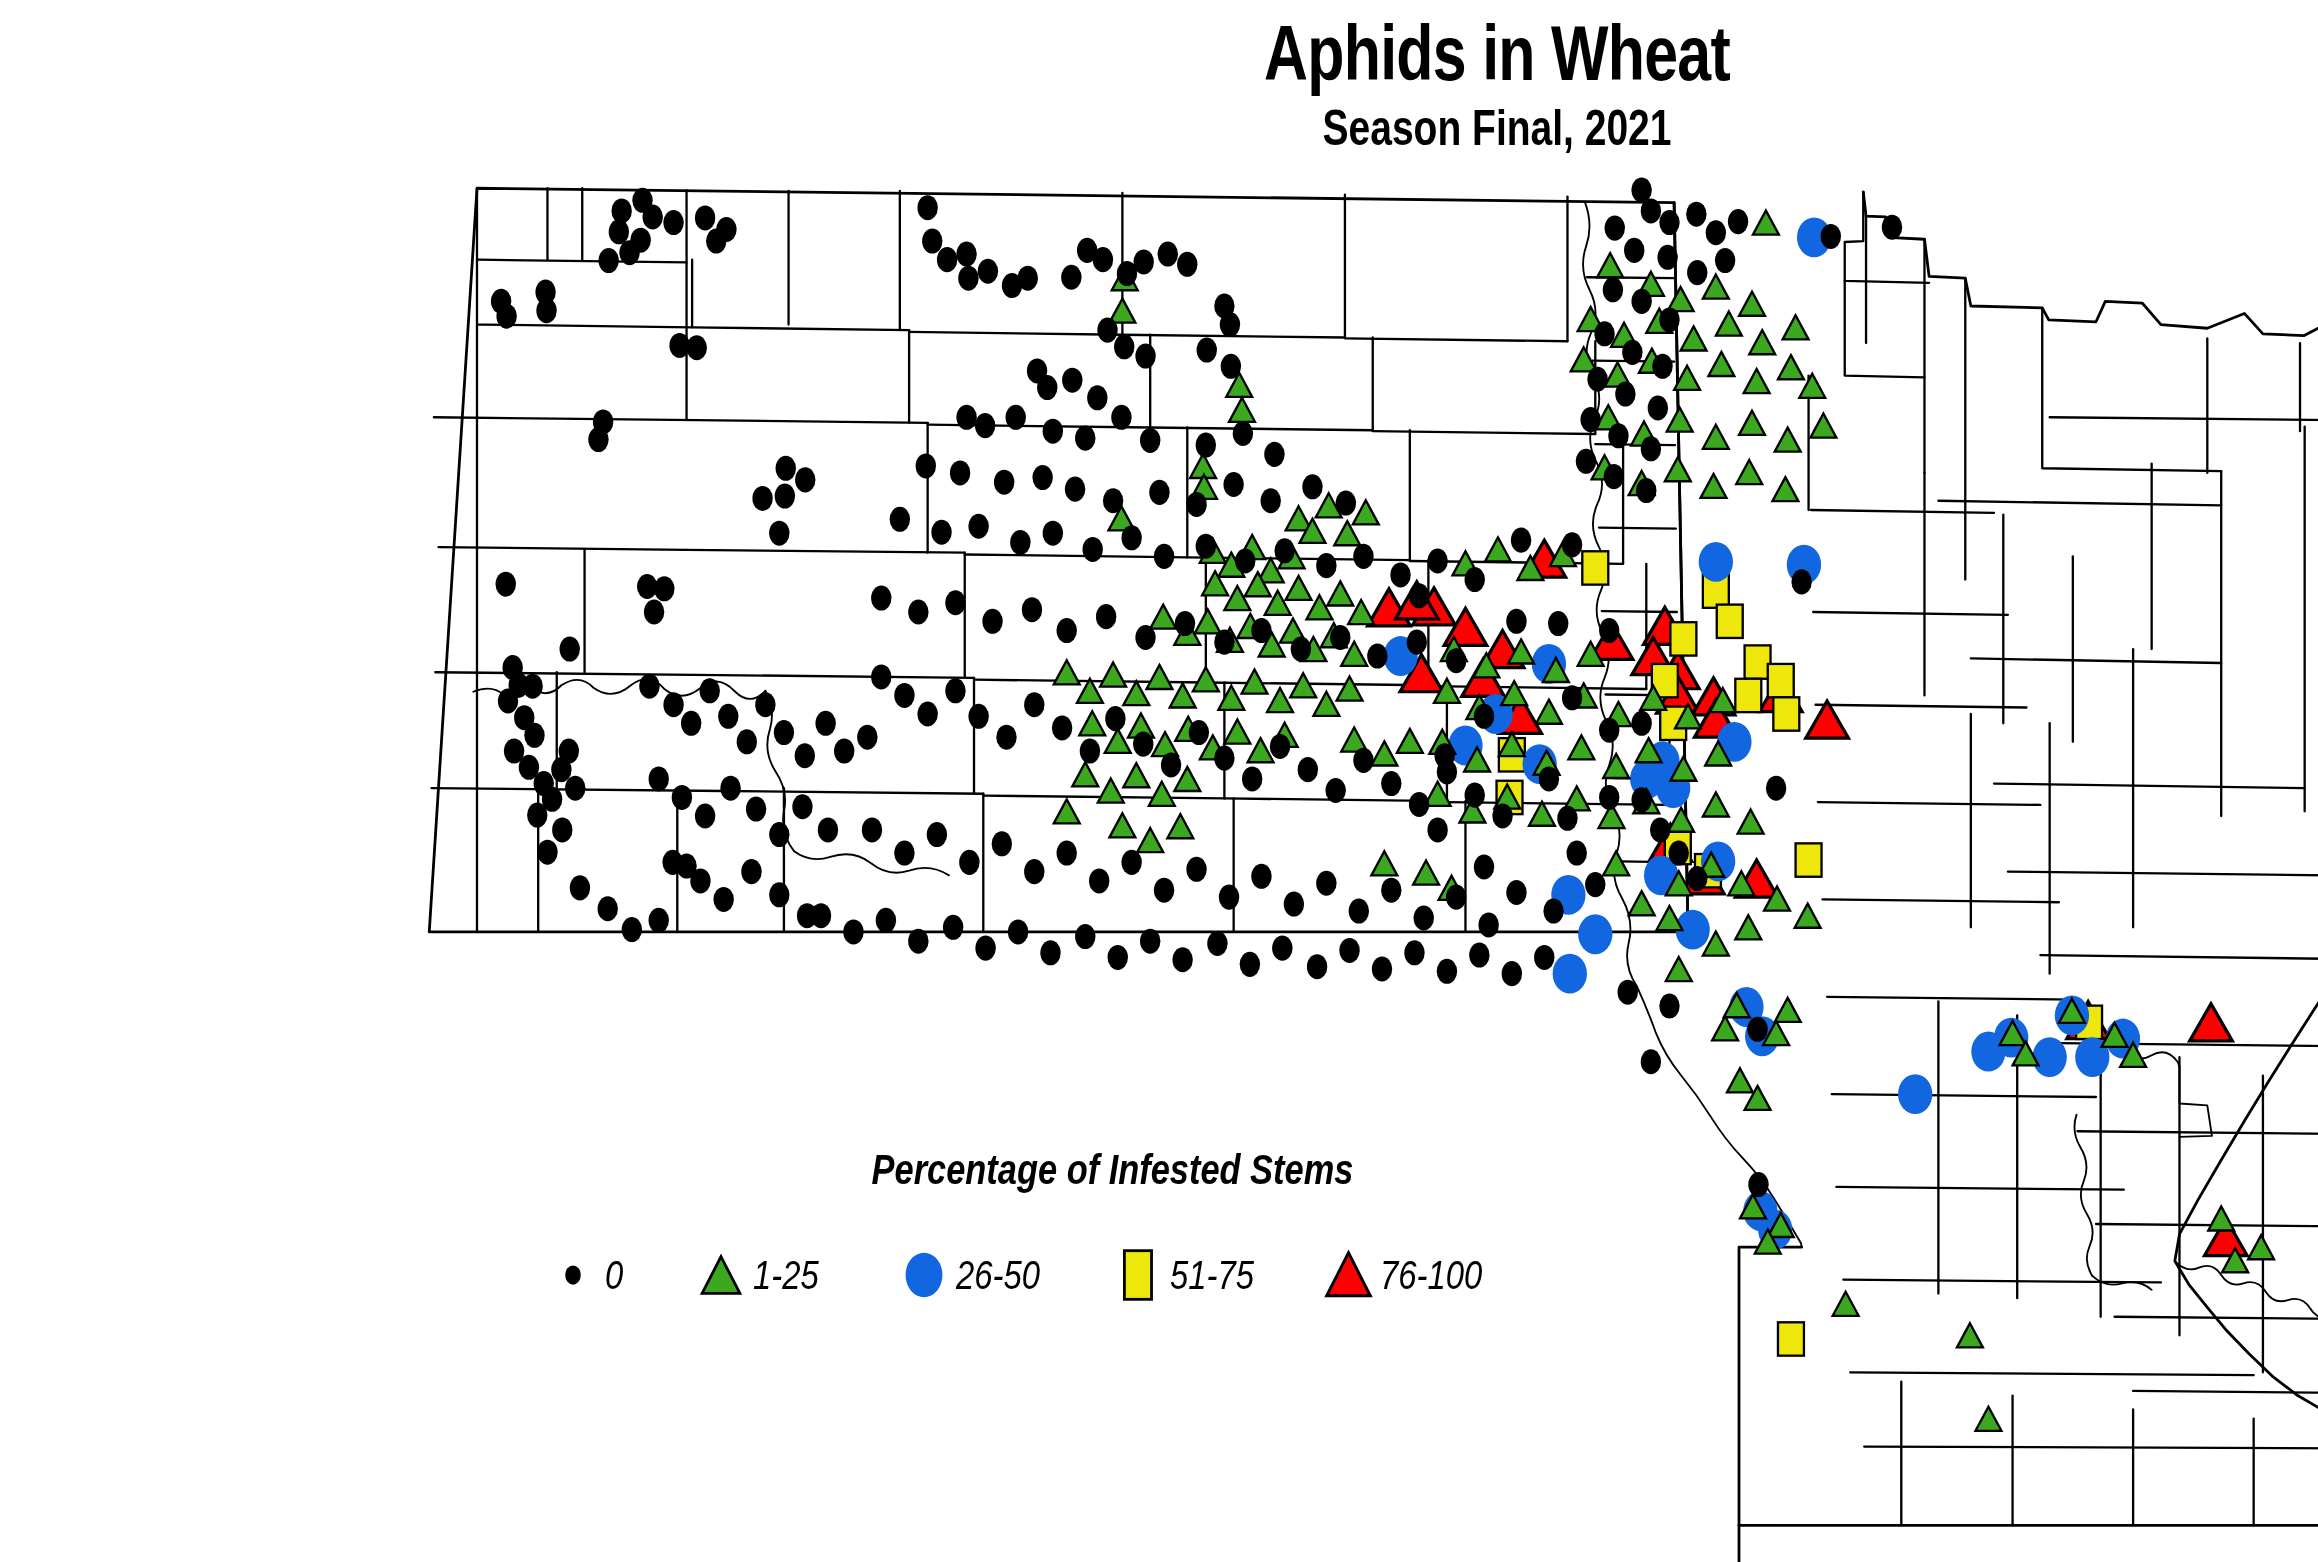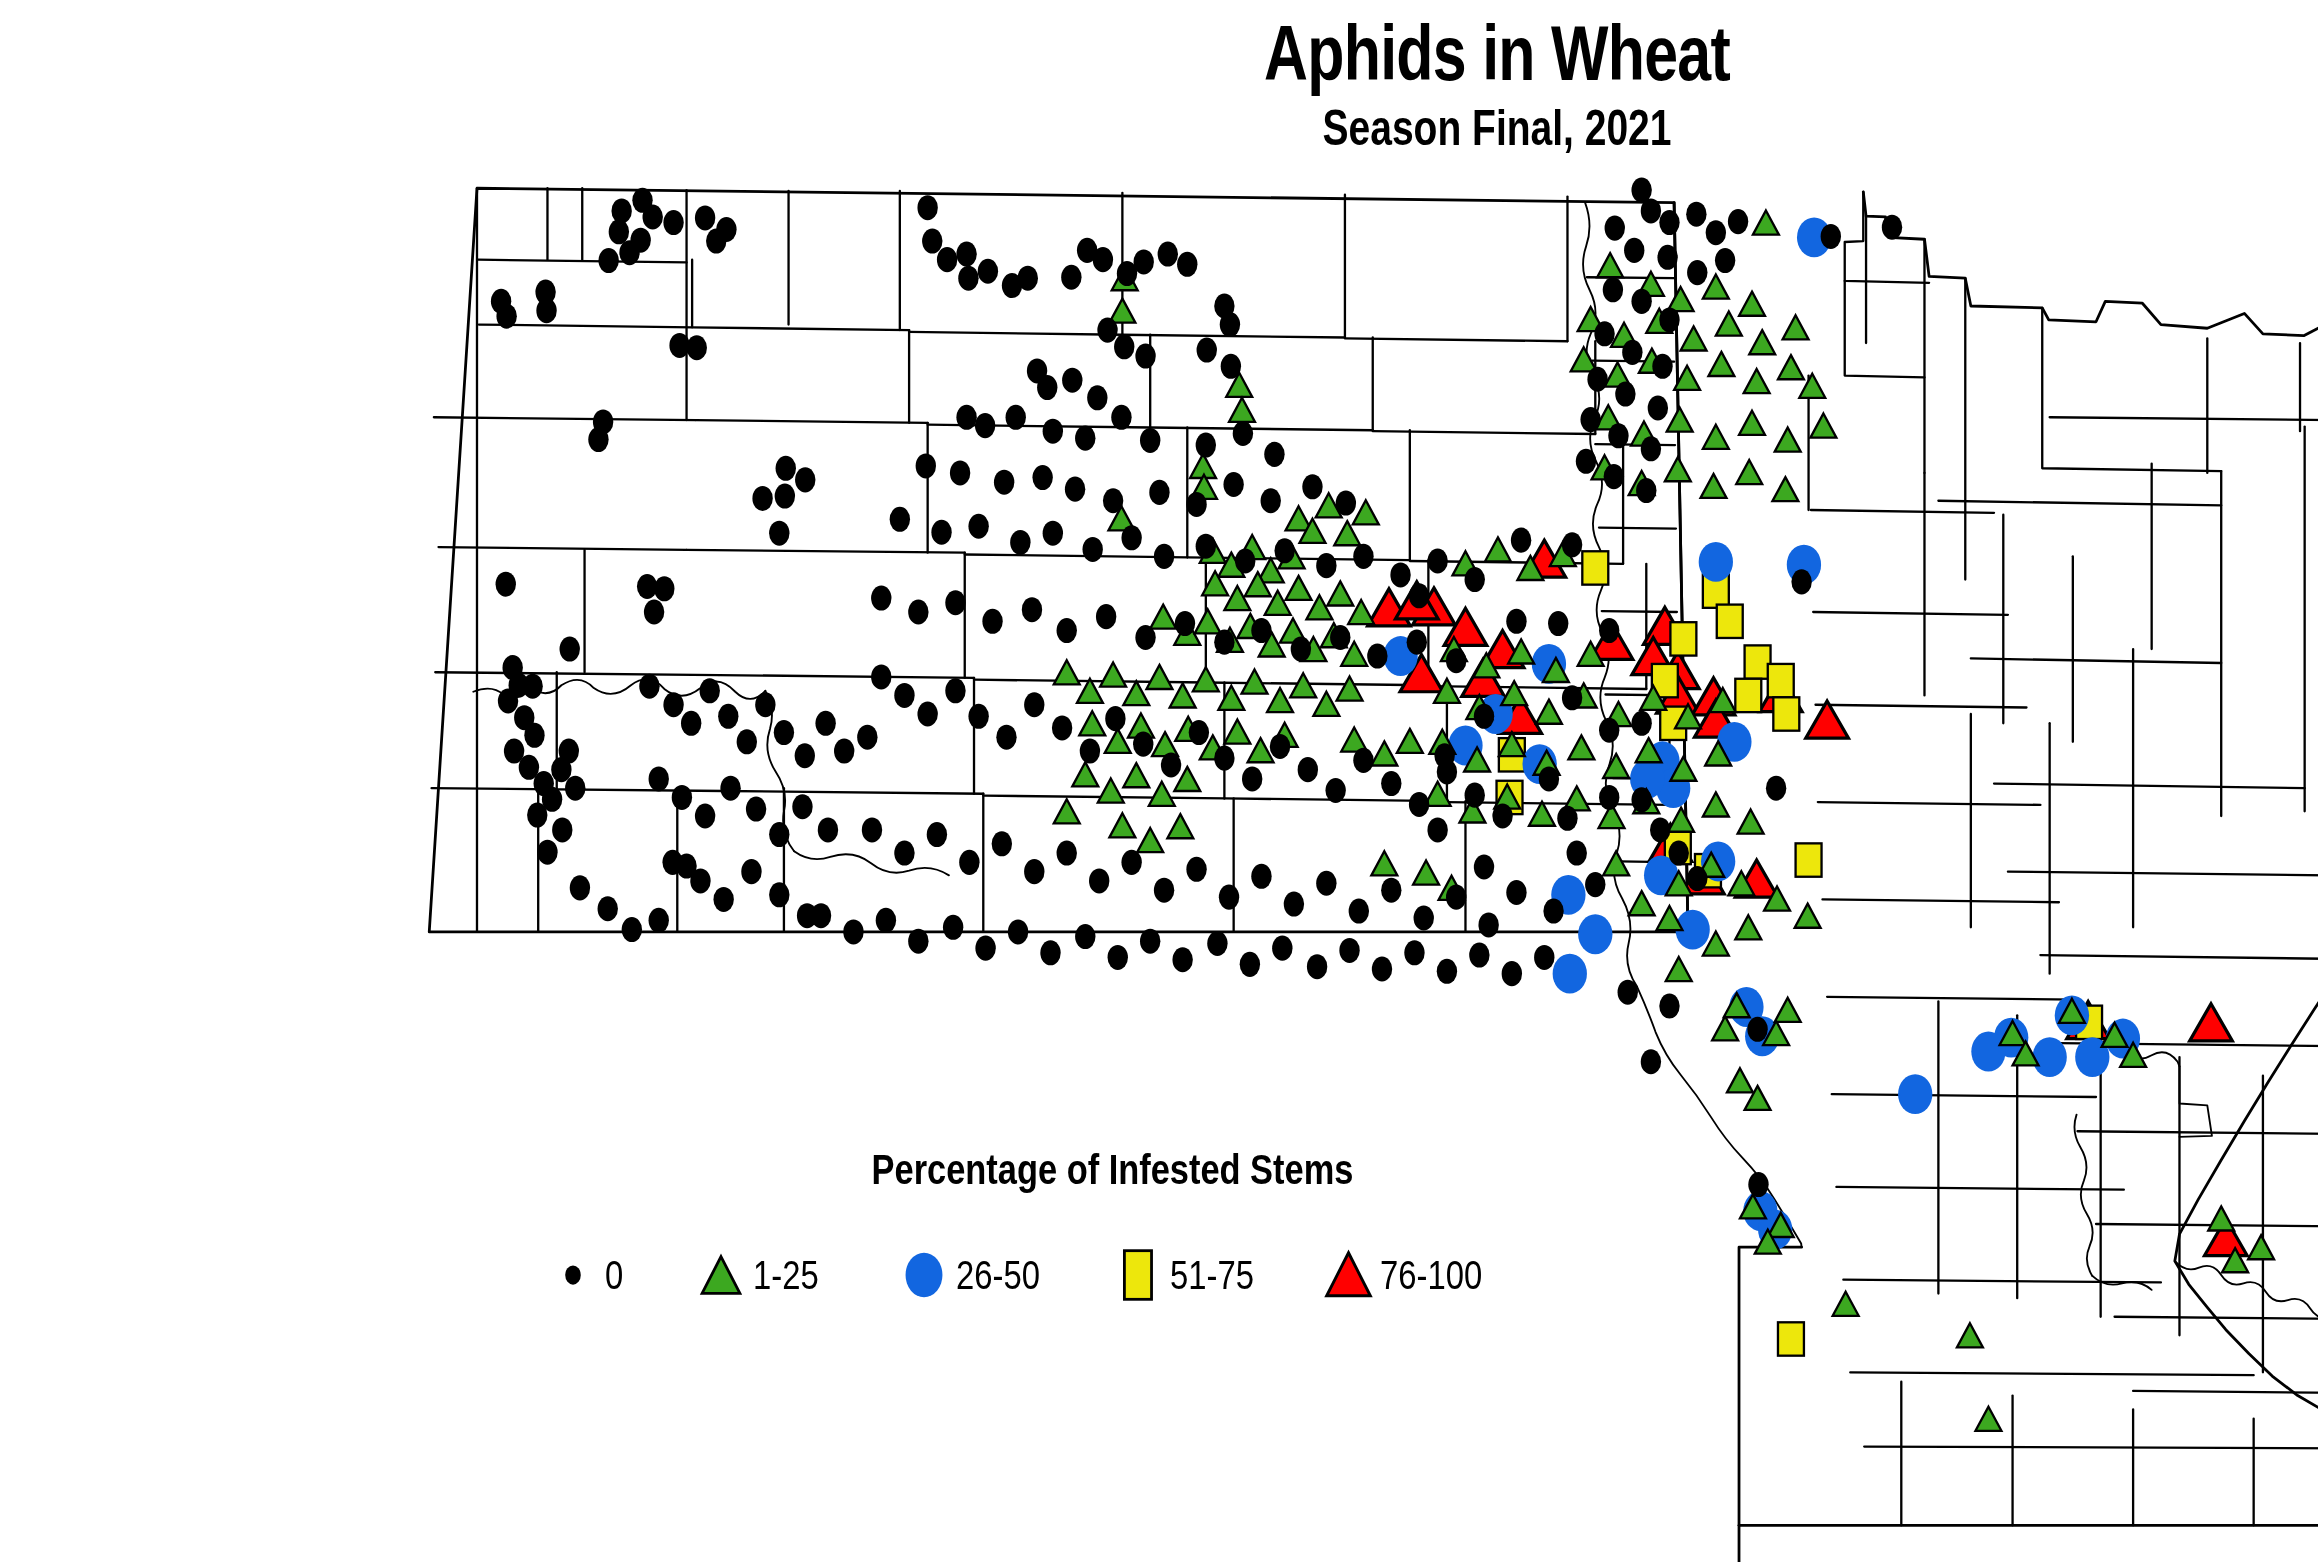--- a/index.html
+++ b/index.html
@@ -46,20 +46,21 @@
     margin: 11px 0 0 0;
     transform: scaleX(0.78);
     transform-origin: center top;
   }
   #legend-block {
     position: absolute;
     left: 482px;
     top: 1145px;
     width: 1261px;
     pointer-events: none;
+    font-style: italic;
   }
   #legend-title {
     font-family: "Liberation Sans", sans-serif;
     font-weight: bold;
     font-size: 43px;
     color: #000000;
     text-align: center;
     transform: scaleX(0.80);
     transform-origin: center top;
     margin: 0;

